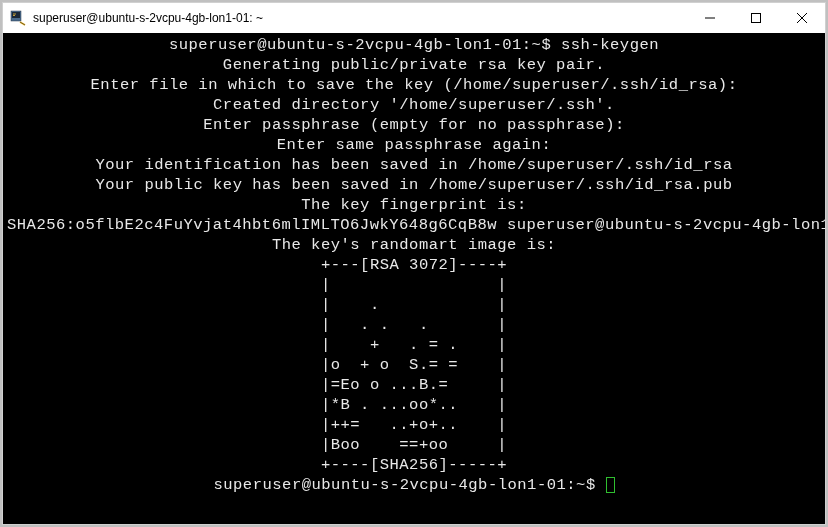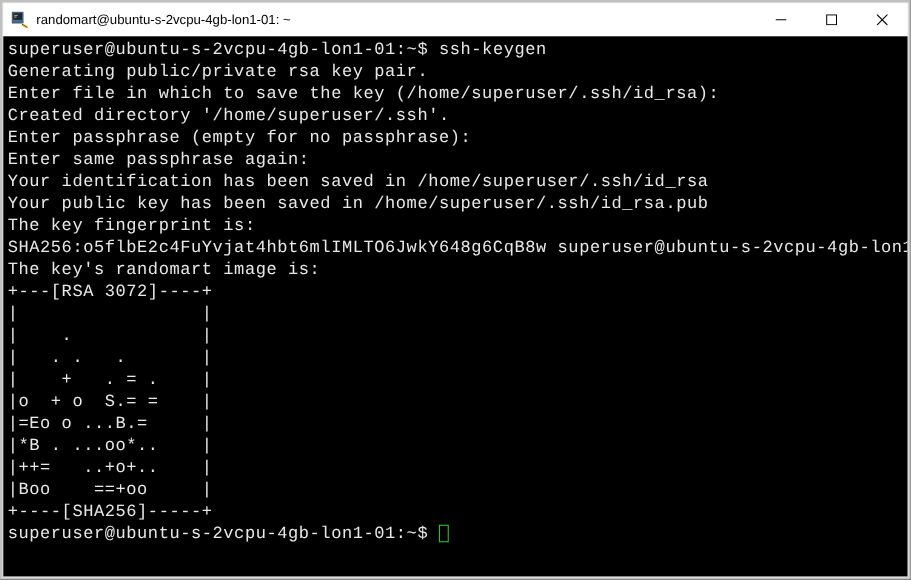--- a/index.html
+++ b/index.html
@@ -76,38 +76,39 @@
     .cursor {
       display: inline-block;
       width: 9px;
       height: 16px;
       border: 1px solid #2fbf2f;
       vertical-align: text-bottom;
       margin-bottom: 1px;
     }
     .term-line {
       display: block;
+      text-align: center;
     }
   </style>
 </head>
 <body>
 
 <div class="window">
   <div class="titlebar">
     <span class="titlebar-icon">
       <svg viewBox="0 0 18 18">
         <rect x="2" y="2" width="10" height="10" fill="#4a6b8c" stroke="#2a3b4c" stroke-width="0.5"></rect>
         <rect x="3" y="3" width="8" height="6" fill="#1a2838"></rect>
         <line x1="4" y1="5" x2="7" y2="5" stroke="#f0c040" stroke-width="0.8"></line>
         <line x1="4" y1="6.5" x2="6" y2="6.5" stroke="#f0c040" stroke-width="0.8"></line>
         <line x1="11" y1="13" x2="16" y2="16" stroke="#f0c040" stroke-width="2"></line>
         <line x1="11" y1="13" x2="16" y2="16" stroke="#000" stroke-width="0.5"></line>
       </svg>
     </span>
-    <div class="titlebar-text">randomart@ubuntu-s-2vcpu-4gb-lon1-01: ~</div>
+    <div class="titlebar-text">superuser@ubuntu-s-2vcpu-4gb-lon1-01: ~</div>
     <div class="titlebar-buttons">
       <div class="titlebar-btn">
         <svg width="10" height="10" viewBox="0 0 10 10">
             <line x1="0" y1="5" x2="10" y2="5" stroke="#000" stroke-width="1"></line>
           </svg>
       </div>
       <div class="titlebar-btn">
         <svg width="10" height="10" viewBox="0 0 10 10">
             <rect x="0.5" y="0.5" width="9" height="9" fill="none" stroke="#000" stroke-width="1"></rect>
           </svg>

